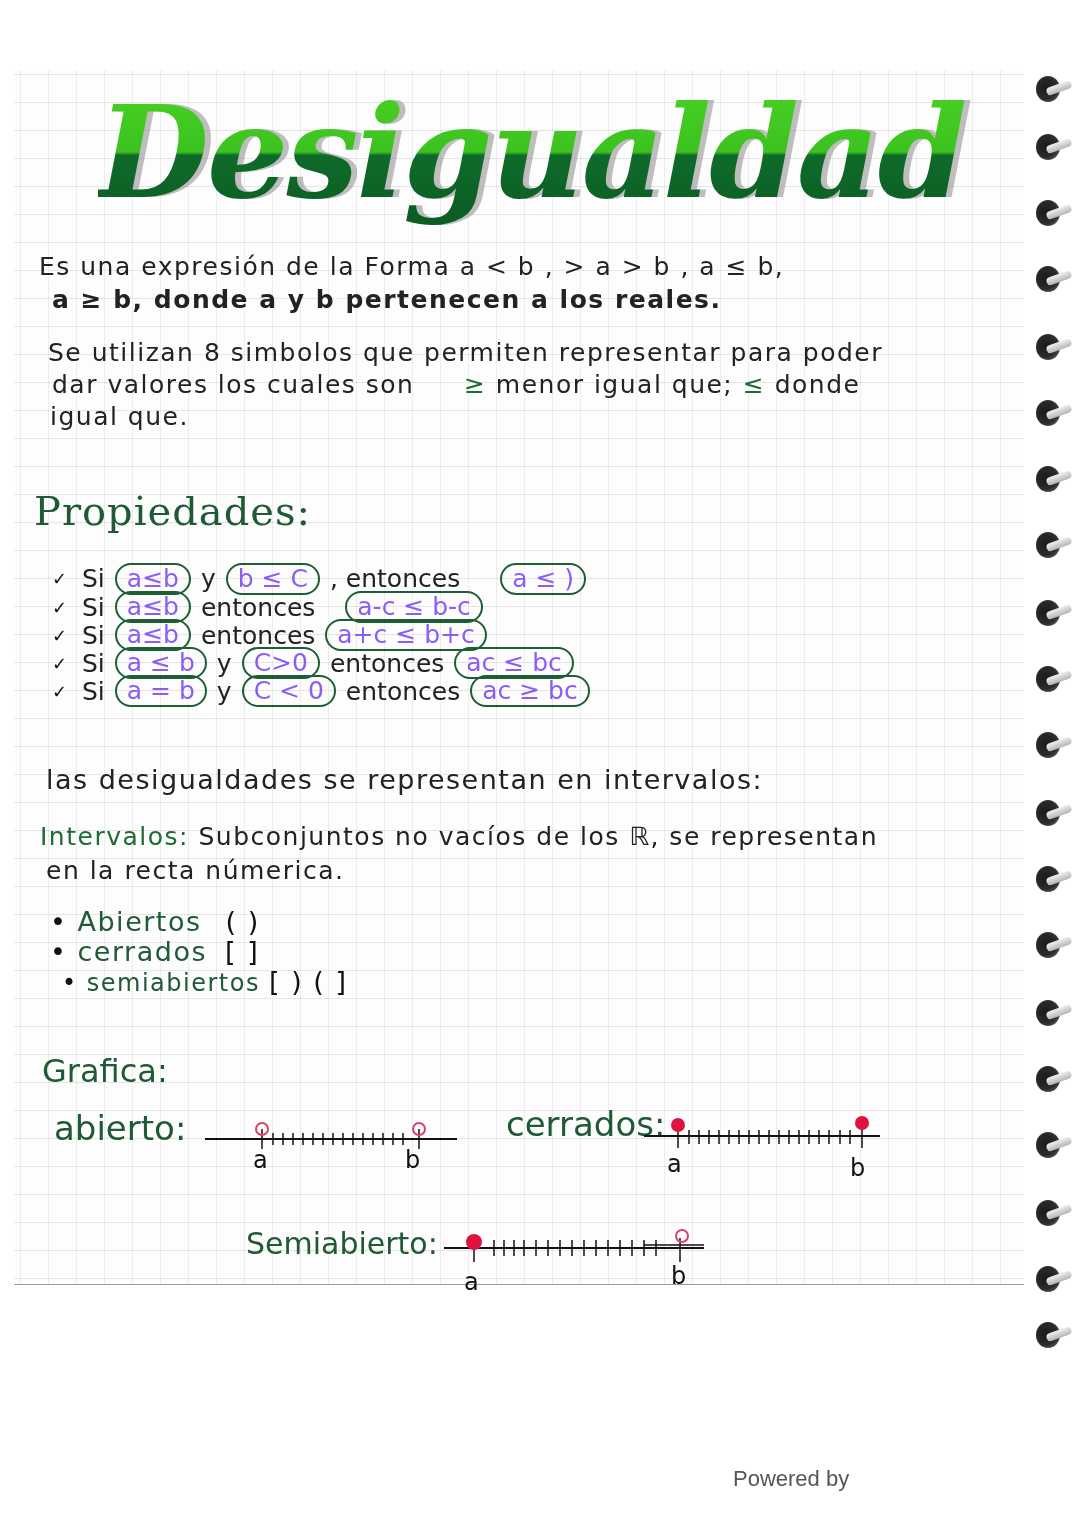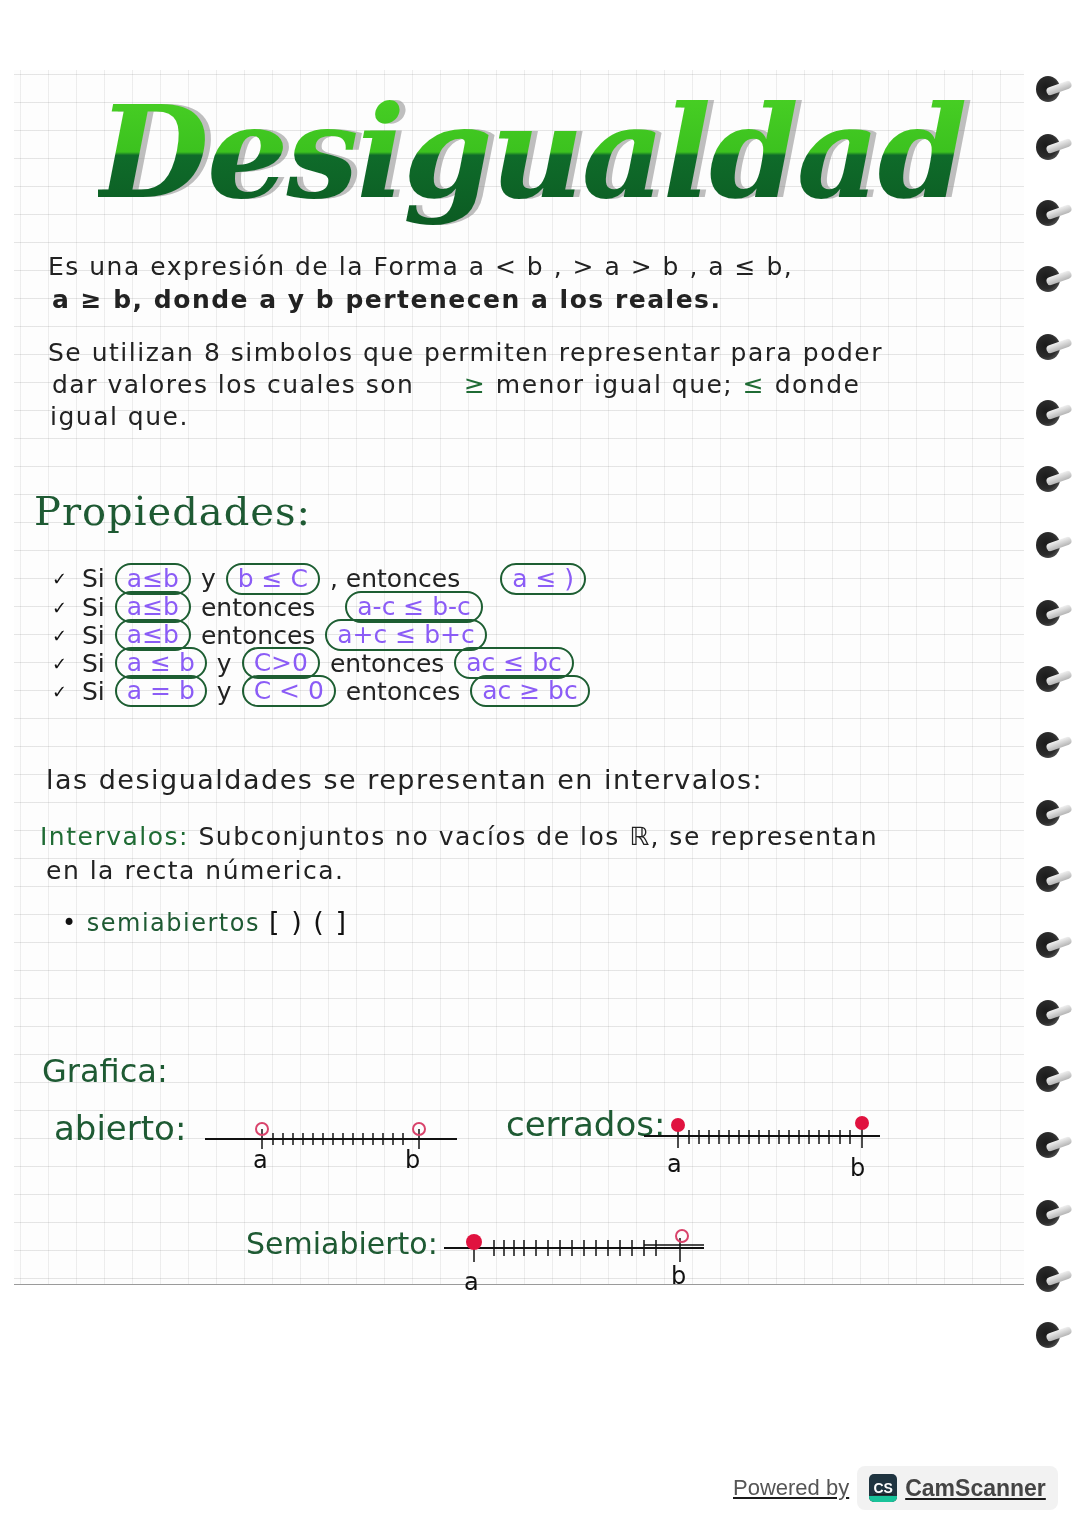--- a/index.html
+++ b/index.html
@@ -50,21 +50,21 @@
   }
   .spiral .hole {
     position: absolute; left: 4px; top: 4px; width: 24px; height: 26px; border-radius: 50%;
     background: radial-gradient(circle at 40% 45%, #1a1a1a 0%, #2b2b2b 55%, #777 100%);
   }
   .spiral .wire {
     position: absolute; left: 14px; top: 12px; width: 26px; height: 8px; border-radius: 4px;
     background: linear-gradient(to bottom, #f0f0f0, #b5b5b5); transform: rotate(-20deg);
   }
   .footer {
-    position: absolute; left: 733px; top: 1466px; display: flex; align-items: center; gap: 8px; text-decoration: underline;
+    position: absolute; left: 733px; top: 1466px; display: flex; align-items: flex-end; gap: 14px;
   }
   .powered { font-family: "Liberation Sans", sans-serif; font-size: 22px; color: #555; }
   .cs-badge {
     display: flex; align-items: center; gap: 8px; background: #f2f2f2;
     border-radius: 8px; padding: 8px 12px;
   }
   .cs-logo {
     width: 28px; height: 28px; border-radius: 5px; background: #1f3440; position: relative;
     color: #fff; font-family: "Liberation Sans", sans-serif; font-weight: bold; font-size: 14px;
     display: flex; align-items: center; justify-content: center; overflow: hidden;
@@ -158,21 +158,21 @@
     </div>
     <div class="spiral" style="top: 1318px;">
       <div class="hole"></div>
       <div class="wire"></div>
     </div>
   </div>
 
 <div class="abs title-shadow">Desigualdad</div>
 <div class="abs title">Desigualdad</div>
 
-<div class="abs p" style="left:48px; top:252px;">Es una expresión de la Forma  a &lt; b , &gt; a &gt; b , a ≤ b,</div>
+<div class="abs p" style="left:39px; top:252px;">Es una expresión de la Forma  a &lt; b , &gt; a &gt; b , a ≤ b,</div>
 <div class="abs p" style="left:52px; top:285px;font-weight:bold;">a ≥ b, donde  a y b  pertenecen  a los reales.</div>
 
 <div class="abs p" style="left:48px; top:338px;">Se utilizan  8  simbolos  que permiten representar  para poder</div>
 <div class="abs p" style="left:52px; top:370px;">
   <span>dar valores   los  cuales son</span>
   <span style="margin-left:40px" class="green">≥</span>
   <span>menor igual que;</span>
   <span class="green">≤</span>
   <span>donde</span>
 </div>
@@ -225,20 +225,28 @@
 </div>
 
 <div class="abs p" style="left:46px; top:764px; font-size:27px;">las desigualdades  se representan  en intervalos:</div>
 <div class="abs p" style="left:40px; top:822px;">
   <span class="green">Intervalos:</span>
   <span>Subconjuntos  no vacíos  de los  ℝ, se  representan</span>
 </div>
 <div class="abs p" style="left:46px; top:856px;">en  la  recta  númerica.</div>
 
 <div class="abs" style="left:50px; top:906px;">
+  <div class="bullet-item" style="height:30px;">
+    <span class="bracket">• </span><span>Abiertos</span>
+    <span class="bracket" style="margin-left:14px">(     )</span>
+  </div>
+  <div class="bullet-item" style="height:30px;">
+    <span class="bracket">• </span><span>cerrados</span>
+    <span class="bracket" style="margin-left:8px">[     ]</span>
+  </div>
   <div class="bullet-item" style="height:30px; font-size:24px;margin-left:12px;">
     <span class="bracket">• </span><span>semiabiertos</span>
     <span class="bracket" style="font-size:27px">[ )       ( ]</span>
   </div>
 </div>
 
 <div class="abs numline-label" style="left:42px; top:1052px; font-size:32px;">Grafica:</div>
 
 <div class="abs numline-label" style="left:54px; top:1108px;">abierto:</div>
 <svg class="abs" style="left:205px; top:1115px;" width="255" height="60">
@@ -321,17 +329,13 @@
     <line x1="236" y1="10" x2="236" y2="34"></line>
   </g>
   <circle cx="30" cy="14" r="8" fill="#e0123f"></circle>
   <circle cx="238" cy="8" r="6" fill="none" stroke="#d9436b" stroke-width="2"></circle>
 </svg>
 <div class="abs axis-letter" style="left:464px; top:1268px;">a</div>
 <div class="abs axis-letter" style="left:671px; top:1262px;">b</div>
 
 <div class="footer">
   <span class="powered">Powered by</span>
-  <div class="cs-badge">
-    <div class="cs-logo">CS</div>
-    <span class="cs-name">CamScanner</span>
-  </div>
 </div>
 
 </body></html>

